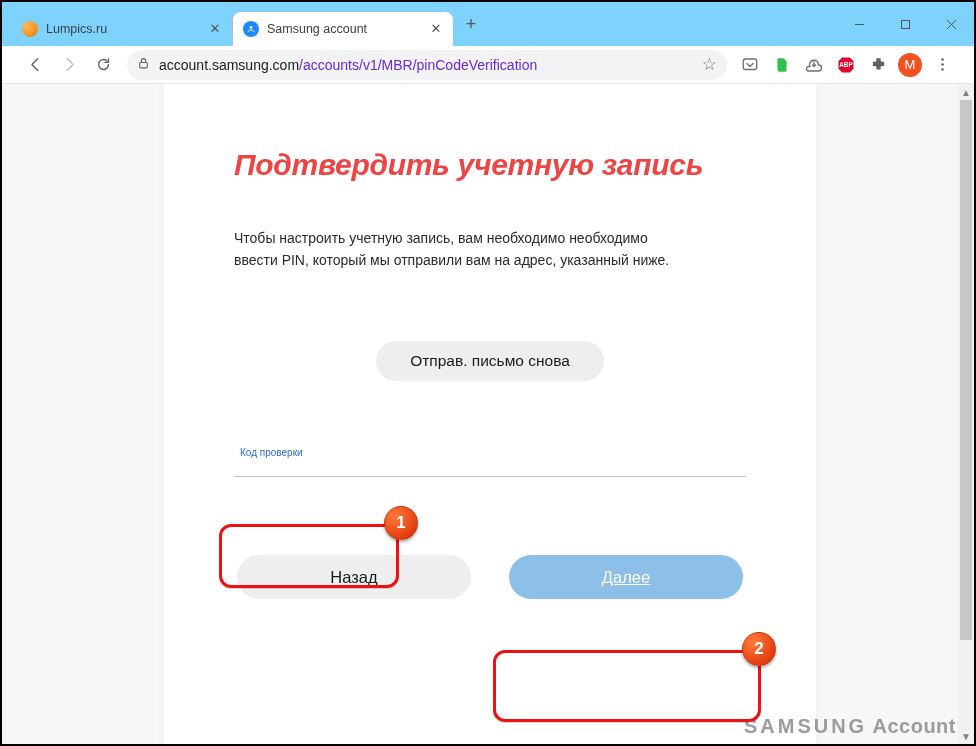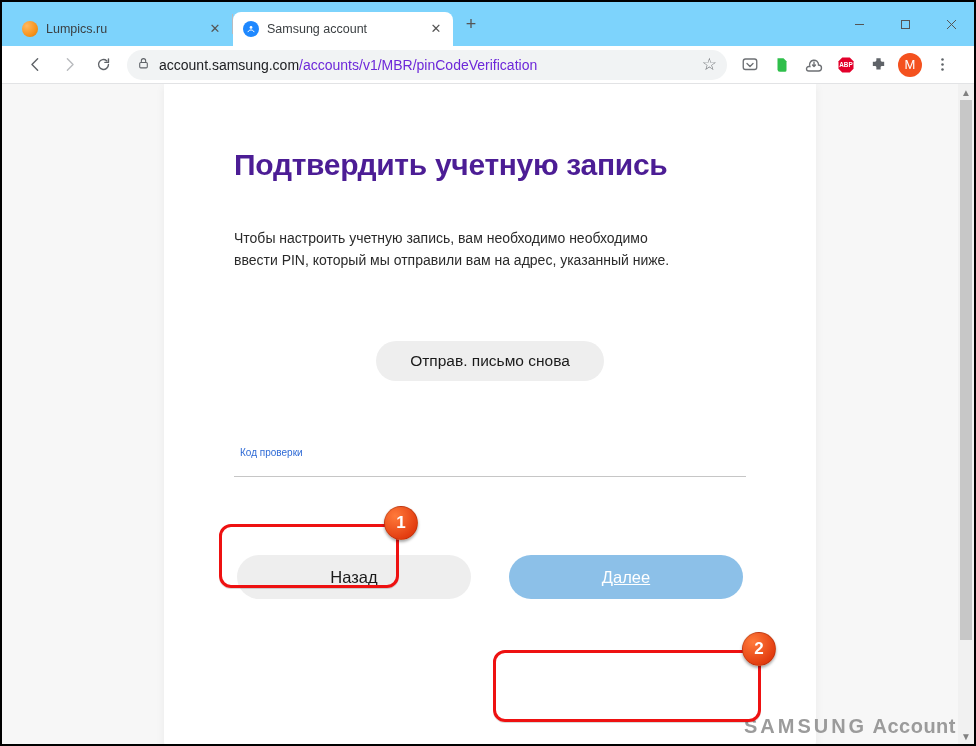--- a/index.html
+++ b/index.html
@@ -33,21 +33,21 @@
   .addrwrap .domain { color: #202124; }
   .addrwrap .path { color: #6d28d9; }
   .addrwrap .spacer { flex: 1; }
   .toolicon { width: 30px; height: 30px; display:flex; align-items:center; justify-content:center; }
   .avatar { width: 24px; height: 24px; border-radius: 50%; background: #f4511e; color:#fff; font-size:13px; display:flex; align-items:center; justify-content:center; font-weight:500; }
 
   
   .viewport { position: relative; height: calc(100% - 44px - 38px); background: #f7f7f7; overflow: hidden; }
   .card { position: absolute; left: 162px; top: 0; width: 652px; height: 676px; background: #fff; border-radius: 0 0 20px 20px; box-shadow: 0 2px 10px rgba(0,0,0,0.06); }
   .card-inner { padding: 64px 70px 0 70px; }
-  h1.heading { font-size: 30px; font-weight: 600; color: #4c1d95; letter-spacing: -0.3px; margin-bottom: 46px; }
+  h1.heading { font-size: 30px; font-weight: 600; color: #ef4444; letter-spacing: -0.3px; margin-bottom: 46px; font-style: italic; }
   .desc { font-size: 14px; color: #2a2a2a; line-height: 1.55; margin-bottom: 70px; }
 
   .pillbtn { display:block; margin: 0 auto; height: 40px; padding: 0 34px; border-radius: 20px; background: #eeeeee; color: #1a1a1a; font-size: 15.5px; border:none; cursor:pointer; }
 
   .field-zone { margin-top: 62px; position: relative; }
   .input-underline { width: 100%; border: none; border-bottom: 1px solid #c6c6c6; height: 34px; font-size: 15px; outline:none; background:transparent; padding: 4px 0; }
   .float-label { position:absolute; left:6px; top:4px; font-size: 10px; color: #2f6bd6; pointer-events:none; }
 
   .btnrow { display:flex; gap: 38px; margin-top: 78px; justify-content:center; }
   .bigbtn { width: 234px; height: 44px; border-radius: 22px; border:none; font-size: 16.5px; cursor:pointer; }

